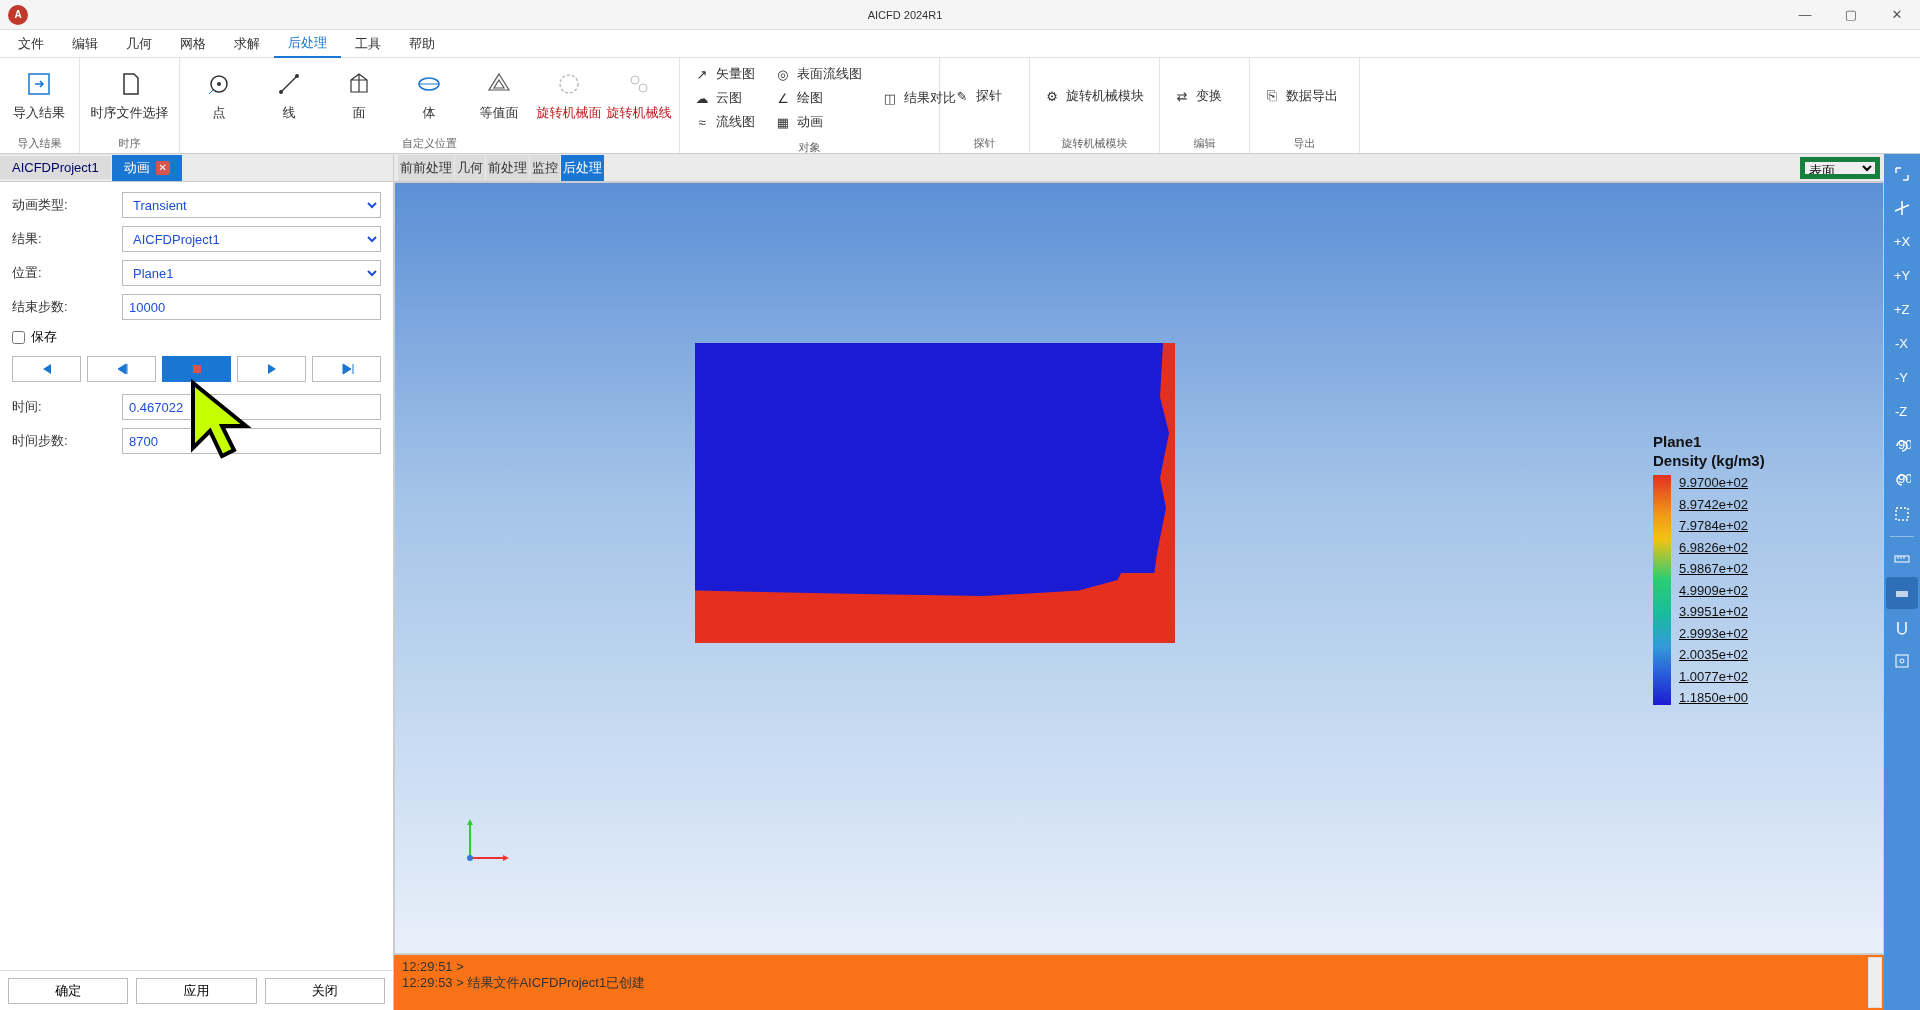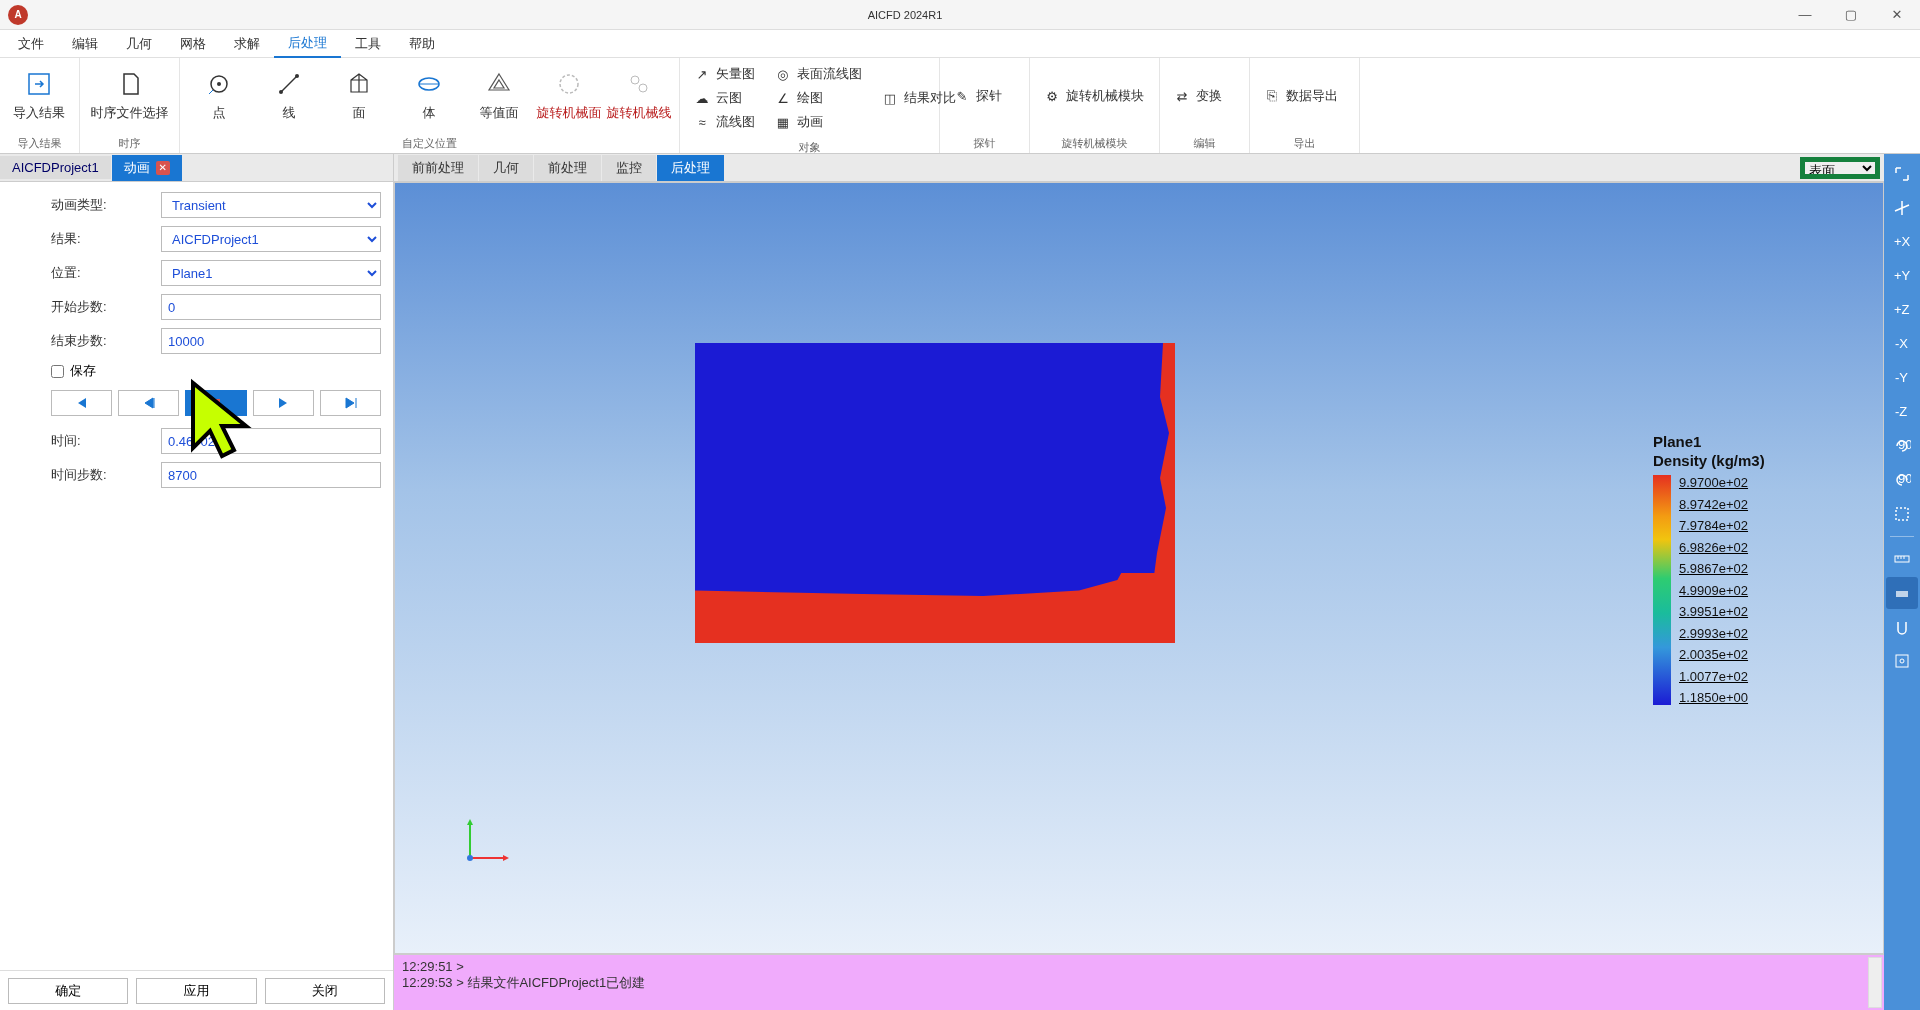--- a/index.html
+++ b/index.html
@@ -27,54 +27,54 @@
 .rib-btn-h { display:flex; align-items:center; gap:6px; padding:3px 10px; cursor:pointer; color:#333; white-space:nowrap;}
 .rib-btn-h .ic { width:16px; height:16px; display:flex; align-items:center; justify-content:center;}
 .rib-col { display:flex; flex-direction:column; justify-content:space-around; height:100%;}
 
 
 .leftpanel { position:absolute; left:0; top:154px; width:394px; bottom:0; background:#fff; border-right:1px solid #ccc; display:flex; flex-direction:column;}
 .tabs-left { height:28px; background:#eaeaea; display:flex; align-items:center; border-bottom:1px solid #ccc;}
 .tab { padding:4px 12px; background:#dcdcdc; color:#006; margin-right:1px;}
 .tab.active { background:#1976d2; color:#fff; display:flex; align-items:center; gap:6px;}
 .tab .closex { background:#d9534f; color:#fff; width:14px; height:14px; display:flex; align-items:center; justify-content:center; font-size:10px; border-radius:2px;}
-.form { padding:10px 12px; flex:1; overflow:auto;margin-left:39px;}
+.form { padding:10px 12px; flex:1; overflow:auto;}
 .form-row { display:flex; align-items:center; margin-bottom:8px;}
 .form-row label { width:110px; color:#333;}
 .form-row .control { flex:1;}
 .form-row select, .form-row input[type=text] { width:100%; height:26px; border:1px solid #bbb; padding:0 6px; background:#fff; color:#1d4ed8;}
 .chk-row { display:flex; align-items:center; gap:6px; margin:6px 0 10px;}
 .playbar { display:flex; gap:6px; margin-bottom:12px;}
 .playbtn { flex:1; height:26px; border:1px solid #bbb; background:#fff; display:flex; align-items:center; justify-content:center; cursor:pointer;}
 .playbtn.active { background:#1976d2; border-color:#1976d2;}
 .playbtn svg { display:block;}
 .bottom-btns { height:40px; border-top:1px solid #ddd; display:flex; align-items:center; justify-content:space-around; padding:0 8px; gap:8px;}
 .bottom-btns button { flex:1; height:26px; border:1px solid #bbb; background:#fff; cursor:pointer;}
 
 
 .viewarea { position:absolute; left:394px; top:154px; right:36px; bottom:0; display:flex; flex-direction:column;}
 .view-tabs { height:28px; background:#eaeaea; display:flex; align-items:center; border-bottom:1px solid #ccc; padding-left:4px;}
-.vtab { padding:4px 14px; background:#dcdcdc; color:#333; margin-right:1px; cursor:pointer;}
+.vtab { padding:4px 2px; background:#dcdcdc; color:#333; margin-right:1px; cursor:pointer;}
 .vtab.active { background:#1976d2; color:#fff;}
 .view-tabs .spacer { flex:1;}
 .view-tabs select { height:22px; border:5px solid #15803d; margin-right:4px; width:80px;}
 .canvas-wrap { flex:1; position:relative; overflow:hidden; border:1px solid #ccc;}
 .canvas-bg { position:absolute; inset:0; background:linear-gradient(to bottom,#5c8fd6 0%, #a3c3e8 40%, #e8f0fa 100%);}
 .sim-box { position:absolute; left:300px; top:160px; width:480px; height:300px; }
 .sim-blue { position:absolute; left:0; top:0; right:0; bottom:0; background:#1b1bd4;}
 .sim-red { position:absolute; left:0; bottom:0; width:100%; height:70px; background:#e53020; clip-path: polygon(0 25%, 35% 30%, 60% 33%, 80% 25%, 88% 10%, 92% -40%, 96% -80%, 100% -120%, 100% 100%, 0 100%);}
 .sim-red2 { position:absolute; right:0; top:0; width:30px; height:100%; background:#e53020; clip-path: polygon(60% 0, 100% 0, 100% 100%, 0 100%, 40% 70%, 70% 55%, 50% 45%, 80% 30%, 50% 18%);}
 .axis-gizmo { position:absolute; left:60px; bottom:80px; width:60px; height:60px;}
 .legend { position:absolute; right:30px; top:250px; width:200px;}
 .legend-title { font-weight:bold; font-size:15px; color:#111; margin-bottom:2px; font-family: Arial,sans-serif;}
 .legend-bar-wrap { display:flex; margin-top:6px;}
 .legend-bar { width:18px; height:230px; background:linear-gradient(to bottom,#e53020 0%,#f39c12 18%,#f1c40f 28%,#2ecc71 45%,#1abc9c 60%,#3498db 75%,#1b1bd4 100%);}
 .legend-ticks { display:flex; flex-direction:column; justify-content:space-between; margin-left:8px; height:230px;text-decoration:underline;}
 .legend-ticks span { font-size:13px; color:#111; font-family:Arial,sans-serif;}
-.console { height:56px; border-top:1px solid #ccc; background:#f0abfc; padding:4px 8px; font-size:12px; color:#333; overflow:auto; position:relative;}
+.console { height:56px; border-top:1px solid #ccc; background:#f97316; padding:4px 8px; font-size:12px; color:#333; overflow:auto; position:relative;}
 .console .scrollbar { position:absolute; right:2px; top:2px; bottom:2px; width:14px; background:#eee; border:1px solid #ddd;}
 
 
 .rightbar { position:absolute; right:0; top:154px; width:36px; bottom:0; background:#4a90d9; display:flex; flex-direction:column; align-items:center; padding-top:4px; gap:2px;}
 .rightbar .rbtn { width:32px; height:32px; display:flex; align-items:center; justify-content:center; color:#fff; cursor:pointer; border-radius:3px;}
 .rightbar .rbtn.sel { background:#2f6fb8;}
 .rightbar .sep { width:24px; height:1px; background:rgba(255,255,255,.4); margin:4px 0;}
 
 
 .big-cursor { position:absolute; left:188px; top:378px; pointer-events:none; z-index:9999;}
@@ -294,24 +294,20 @@
         <label>动画类型:</label>
         <div class="control"><select><option>Transient</option></select></div>
       </div>
     <div class="form-row">
         <label>结果:</label>
         <div class="control"><select><option>AICFDProject1</option></select></div>
       </div>
     <div class="form-row">
         <label>位置:</label>
         <div class="control"><select><option>Plane1</option></select></div>
-      </div>
-    <div class="form-row">
-        <label>开始步数:</label>
-        <div class="control"><input type="text" value="0" style=""></div>
       </div>
     <div class="form-row">
         <label>结束步数:</label>
         <div class="control"><input type="text" value="10000" style=""></div>
       </div>
     <div class="chk-row">
         <input type="checkbox" style="">
         <span>保存</span>
       </div>
     <div class="playbar">

